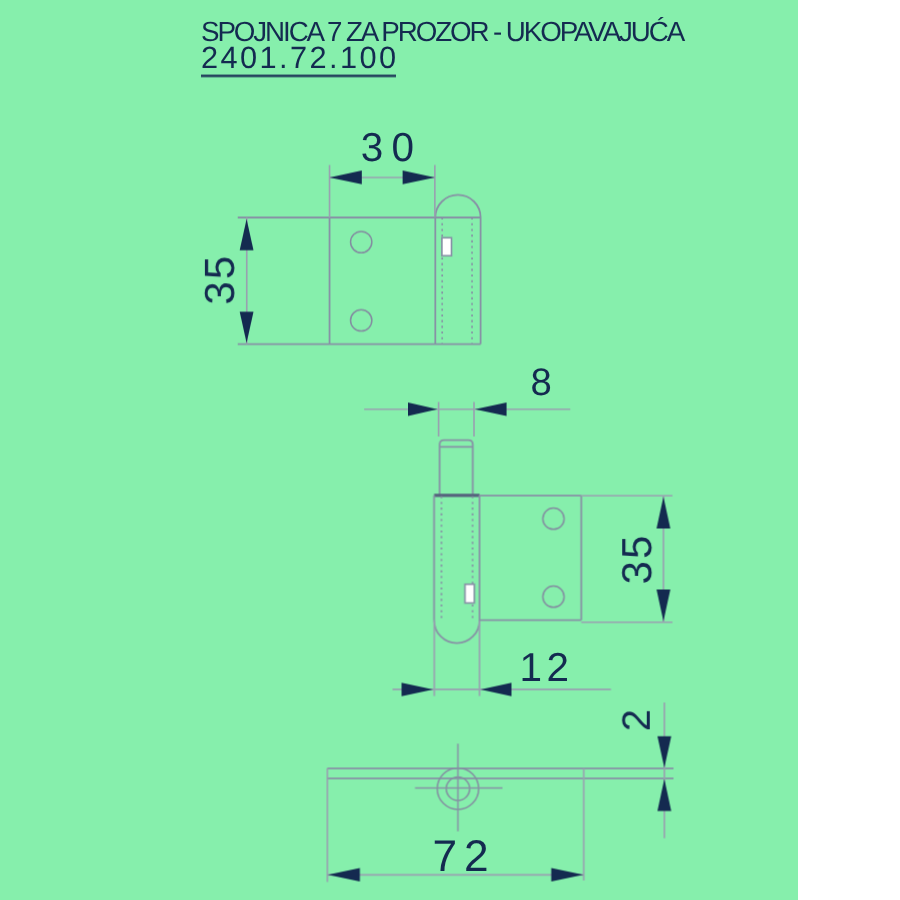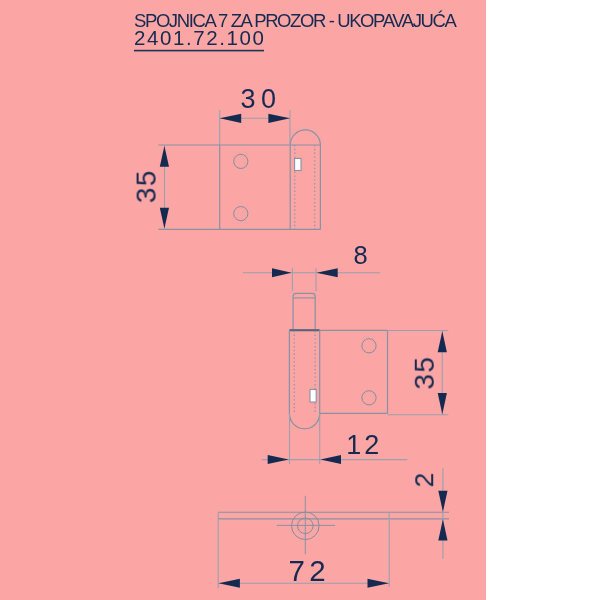--- a/index.html
+++ b/index.html
@@ -1,16 +1,16 @@
 <!DOCTYPE html>
 <html><head>
 <meta charset="utf-8">
 <style>
   html,body{margin:0;padding:0;background:#ffffff;}
-  .page{position:relative;width:486px;height:600px;background:#fca5a5;overflow:hidden;
+  .page{position:relative;width:532px;height:600px;background:#86efac;overflow:hidden;
         font-family:"Liberation Sans", sans-serif;}
   svg{position:absolute;left:0;top:0;}
   text{font-family:"Liberation Sans", sans-serif;fill:#142a50;}
 </style>
 </head>
 <body>
 <div class="page">
 <svg width="600" height="600" viewBox="0 0 600 600">
 
   <text style="will-change:transform" x="134" y="27" font-size="18.5" letter-spacing="-1.4" fill="#1c3257">SPOJNICA 7 ZA PROZOR - UKOPAVAJUĆA</text>

